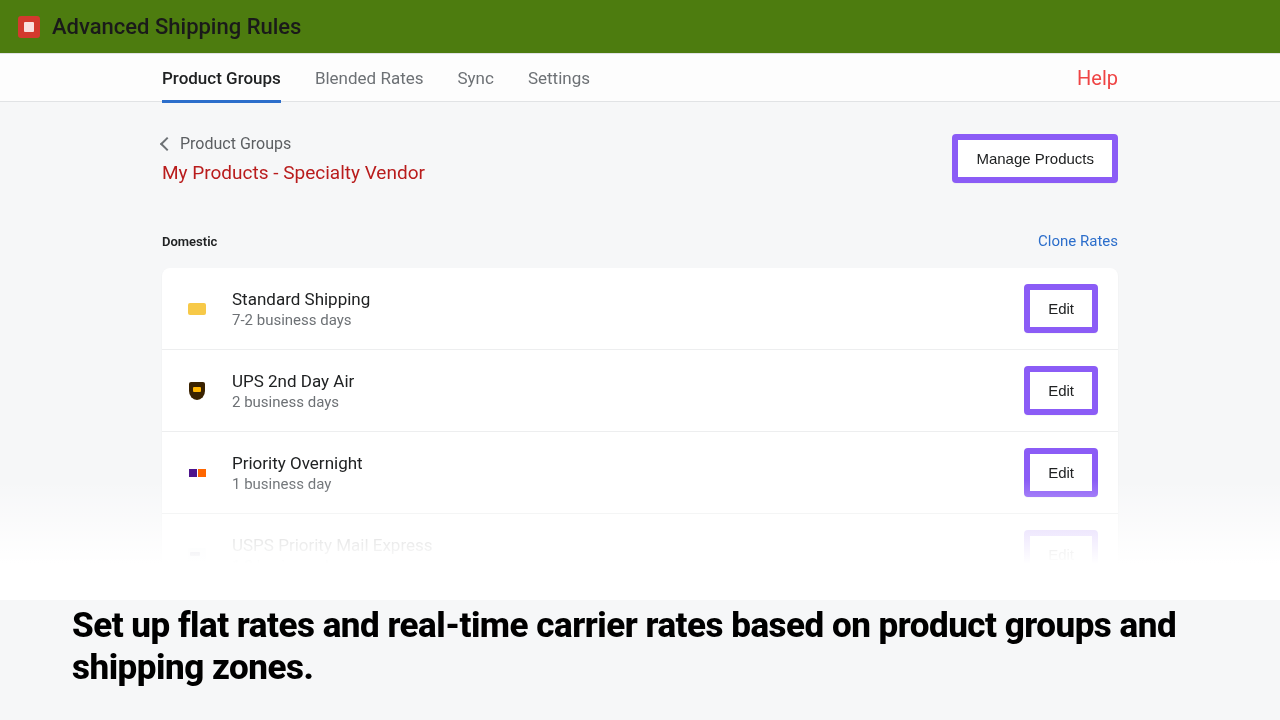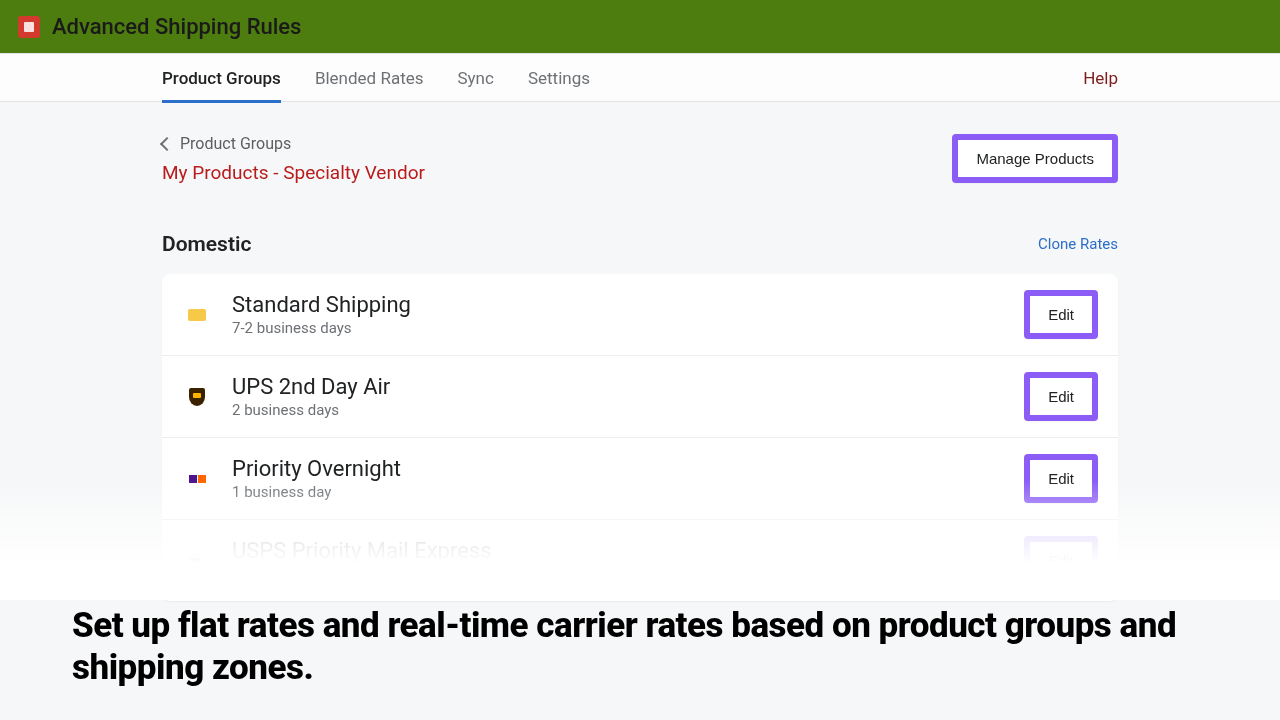--- a/index.html
+++ b/index.html
@@ -68,22 +68,22 @@
     position: absolute;
     bottom: -1px;
     left: 0;
     right: 0;
     height: 3px;
     background: #2c6ecb;
   }
   .tab-spacer { flex: 1; }
   .tab-help {
     padding: 14px 0;
-    font-size: 17px;
-    color: #7f1d1d;
+    font-size: 20px;
+    color: #ef4444;
     cursor: pointer;
   }
   .content {
     padding: 32px 162px 0 162px;
   }
   .breadcrumb-row {
     display: flex;
     justify-content: space-between;
     align-items: flex-start;
   }
@@ -120,21 +120,21 @@
     box-shadow: 0 1px 0 rgba(0,0,0,0.03);
   }
   .section-head {
     display: flex;
     justify-content: space-between;
     align-items: center;
     margin-top: 48px;
     margin-bottom: 18px;
   }
   .section-title {
-    font-size: 21px;
+    font-size: 13px;
     font-weight: 600;
     color: #202223;
   }
   .link-action {
     color: #2c6ecb;
     font-size: 15px;
     cursor: pointer;
   }
   .card {
     background: #fff;
@@ -177,21 +177,21 @@
   .icon-fedex span:first-child { width: 8px; height: 8px; background: #4d148c; }
   .icon-fedex span:last-child { width: 8px; height: 8px; background: #ff6600; }
   .icon-usps {
     width: 18px; height: 14px; background: #e8eef5; border-radius: 2px; position: relative;
   }
   .icon-usps::after {
     content: ''; position: absolute; top:4px; left:2px; width:10px; height:4px; background:#336; border-radius:1px;
   }
   .rate-info { flex: 1; }
   .rate-name {
-    font-size: 22px;
+    font-size: 17px;
     color: #202223;
     margin-bottom: 2px;
   }
   .rate-sub {
     font-size: 15px;
     color: #6d7175;
   }
   .row-faded .rate-name, .row-faded .rate-sub, .row-faded .btn, .row-faded .rate-icon { opacity: 0.35; }
   .fade-overlay {
     position: absolute;

